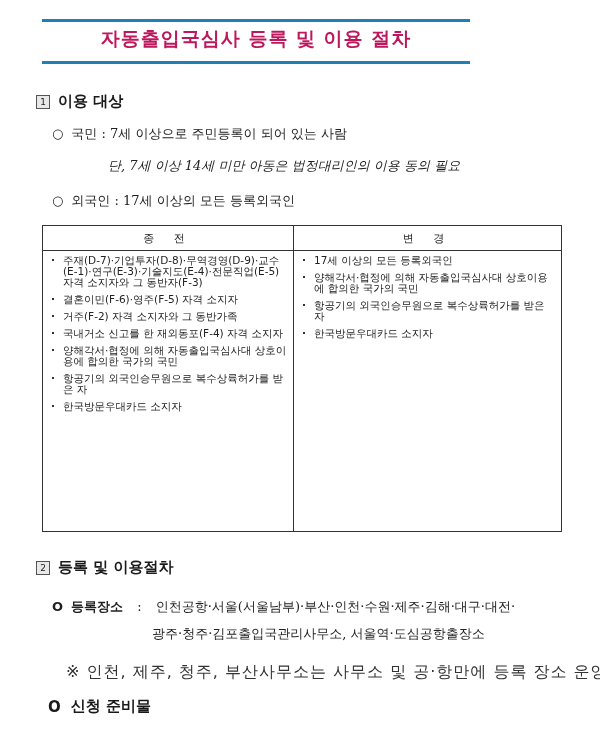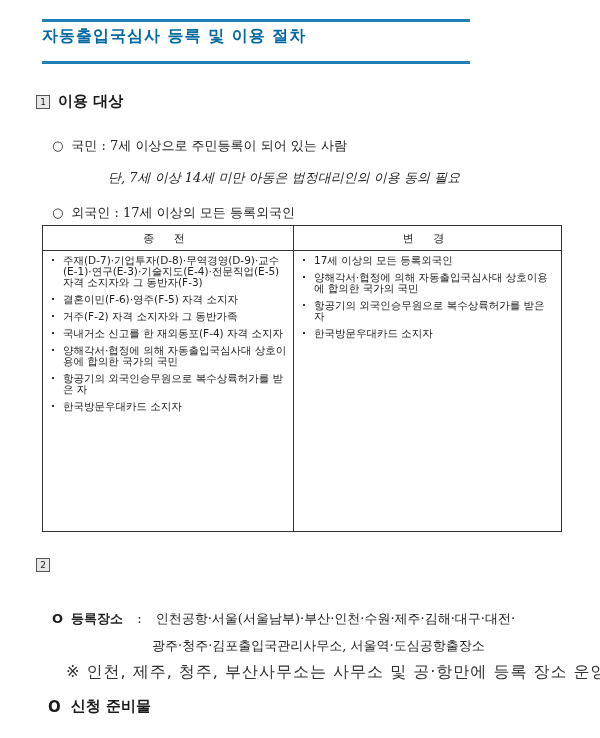--- a/index.html
+++ b/index.html
@@ -1,26 +1,26 @@
 <!DOCTYPE html>
 <html><head>
 <meta charset="utf-8">
 <style>
   html, body { margin:0; padding:0; background:#ffffff; }
   body { width:600px; height:738px; position:relative; overflow:hidden;
          font-family:"DejaVu Sans", sans-serif; color:#1a1a1a; }
   .rule { position:absolute; left:42px; width:428px; height:3px; background:#1f7fb7; }
   .rule.top { top:19px; }
   .rule.bottom { top:61px; }
-  .title { position:absolute; left:42px; top:26px; width:428px; text-align:left;
-           font-size:16px; font-weight:bold; letter-spacing:1px; color:#0369a1; }
+  .title { position:absolute; left:42px; top:26px; width:428px; text-align:center;
+           font-size:19px; font-weight:bold; letter-spacing:1px; color:#be185d; }
   .section-head { position:absolute; left:36px; font-size:15px; font-weight:bold; display:flex; align-items:center; }
   .sec-box { display:inline-block; width:12px; height:12px; border:1px solid #555; background:#e8e8e8;
              font-size:9px; line-height:12px; text-align:center; margin-right:8px; font-weight:normal; color:#222; }
-  .line { position:absolute; font-family:"DejaVu Serif", serif; font-size:13px; color:#222; white-space:nowrap;margin-top:12px; }
+  .line { position:absolute; font-family:"DejaVu Serif", serif; font-size:13px; color:#222; white-space:nowrap; }
   .circle { display:inline-block; margin-right:8px; }
   table.cmp { position:absolute; left:42px; top:225px; width:520px; border-collapse:collapse;
               font-size:10.5px; color:#222; }
   table.cmp th { border:1px solid #333; font-weight:normal; height:22px; font-size:11px; letter-spacing:8px; }
   table.cmp td { border:1px solid #333; vertical-align:top; padding:4px 6px 6px 8px; height:270px; }
   table.cmp td.before { width:236px; }
   .item { position:relative; padding-left:12px; line-height:11px; margin-bottom:6px; }
   .item::before { content:"·"; position:absolute; left:0; top:0; font-weight:bold; }
   .item.bold { font-weight:normal; }
   .note { position:absolute; left:66px; top:662px; font-size:16px; color:#333; white-space:nowrap; letter-spacing:1px; }
@@ -68,20 +68,21 @@
       <div class="item">양해각서·협정에 의해 자동출입국심사대 상호이용에 합의한 국가의 국민</div>
       <div class="item">항공기의 외국인승무원으로 복수상륙허가를 받은 자</div>
       <div class="item">한국방문우대카드 소지자</div>
     </td>
   </tr>
 </tbody>
   </table>
 
 <div class="section-head" style="top:558px;">
   <span class="sec-box">2</span>
+  <span>등록 및 이용절차</span>
 </div>
 
 <div class="line" style="left:52px; top:598px;">
   <span class="circle" style="font-family:'DejaVu Sans',sans-serif;font-weight:bold;">O</span><span class="reg-label u">등록장소</span>
   <span style="margin:0 10px;">:</span>
   <span>인천공항·서울(서울남부)·부산·인천·수원·제주·김해·대구·대전·</span>
 </div>
 <div class="line" style="left:152px; top:625px;">광주·청주·김포출입국관리사무소, 서울역·도심공항출장소</div>
 
 <div class="note">※ 인천, 제주, 청주, 부산사무소는 사무소 및 공·항만에 등록 장소 운영</div>

